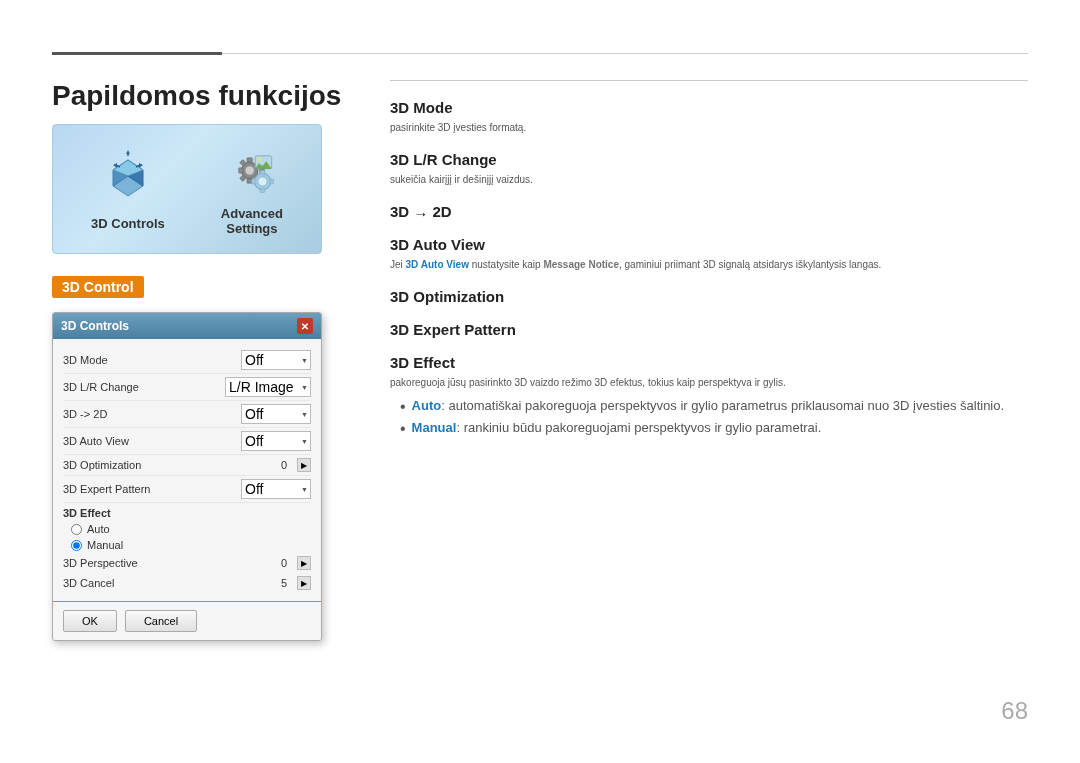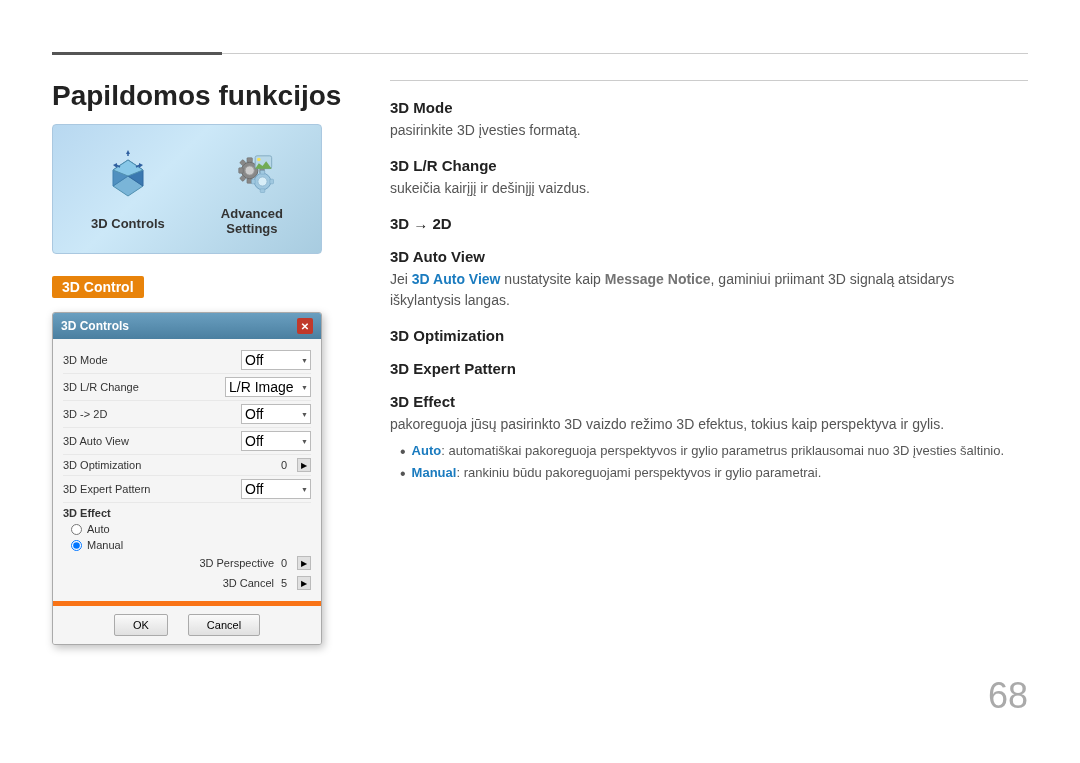--- a/index.html
+++ b/index.html
@@ -30,23 +30,23 @@
     }
     .top-line-light {
       flex: 1;
       height: 1px;
       background: #ccc;
     }
 
     
     .page-number {
       position: absolute;
-      bottom: 46px;
+      bottom: 38px;
       right: 52px;
-      font-size: 36px;
+      font-size: 24px;
       color: #aaa;
       font-weight: 300;
     }
 
     
     .left-col {
       position: absolute;
       top: 80px;
       left: 52px;
       width: 310px;
@@ -208,21 +208,21 @@
       display: flex;
       align-items: center;
       gap: 5px;
       padding: 2px 8px;
       font-size: 11px;
     }
 
     .stepper-row {
       display: flex;
       align-items: center;
-      justify-content: flex-end;
+      justify-content: space-between;
       padding: 3px 0;
       font-size: 11px;
     }
 
     .stepper-wrap {
       display: flex;
       align-items: center;
       gap: 3px;
     }
 
@@ -240,24 +240,23 @@
       font-size: 8px;
       cursor: pointer;
       display: flex;
       align-items: center;
       justify-content: center;
     }
 
     .dialog-footer {
       padding: 8px 10px;
       display: flex;
-      justify-content: center;
-      gap: 20px;
+      gap: 8px;
       background: #f5f5f5;
-      border-top: 5px solid #f97316;
+      border-top: 1px solid #f97316;
     }
 
     .dialog-btn {
       padding: 4px 18px;
       font-size: 11px;
       border: 1px solid #aaa;
       background: linear-gradient(to bottom, #fafafa, #e0e0e0);
       cursor: pointer;
       border-radius: 2px;
     }
@@ -282,21 +281,21 @@
     }
 
     .entry-title {
       font-size: 15px;
       font-weight: bold;
       color: #222;
       margin-bottom: 4px;
     }
 
     .entry-desc {
-      font-size: 14px;
+      font-size: 10px;
       color: #555;
       line-height: 1.5;
     }
 
     .entry-desc a, .link-blue {
       color: #1a7bbf;
       font-weight: bold;
       text-decoration: none;
     }
 

